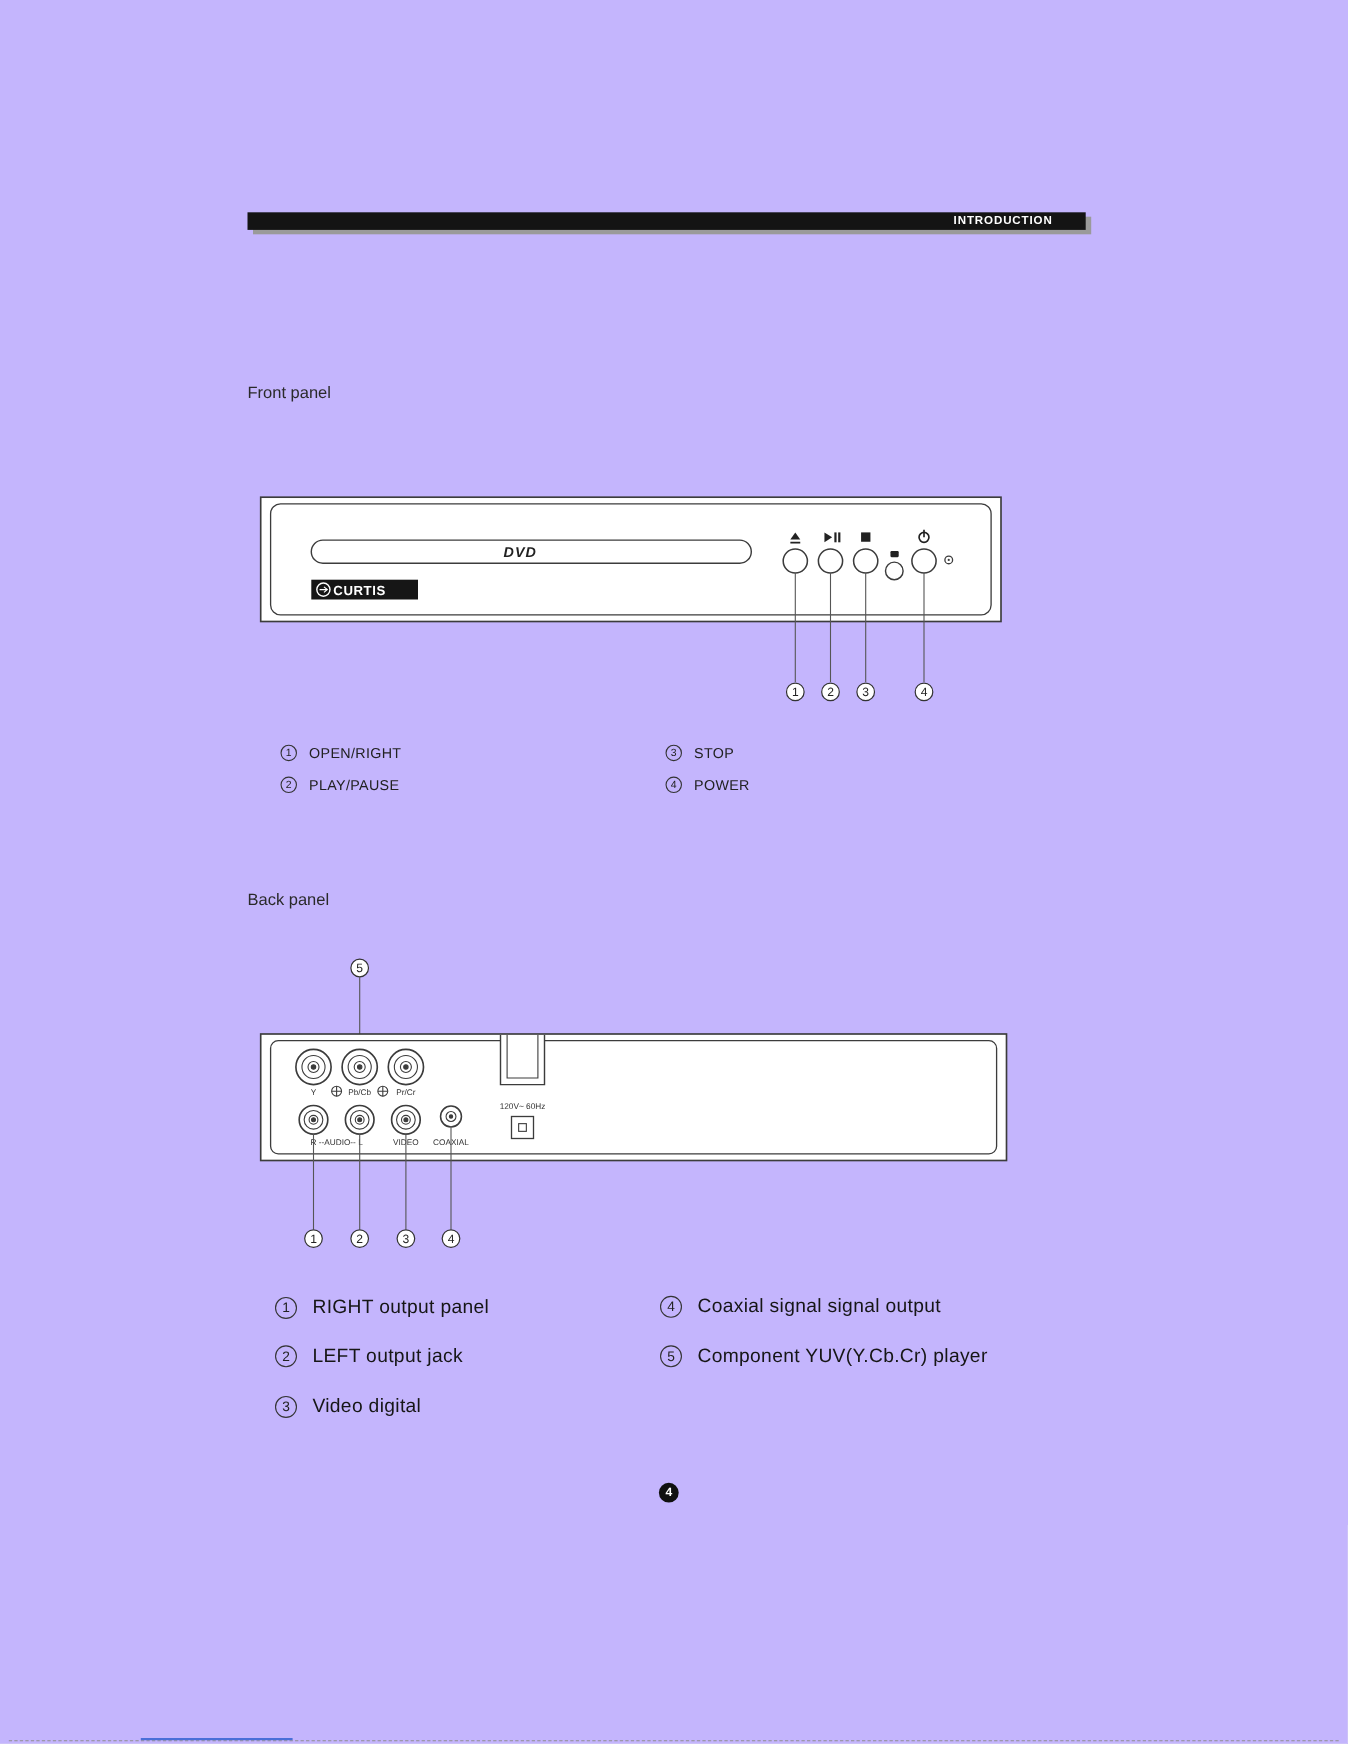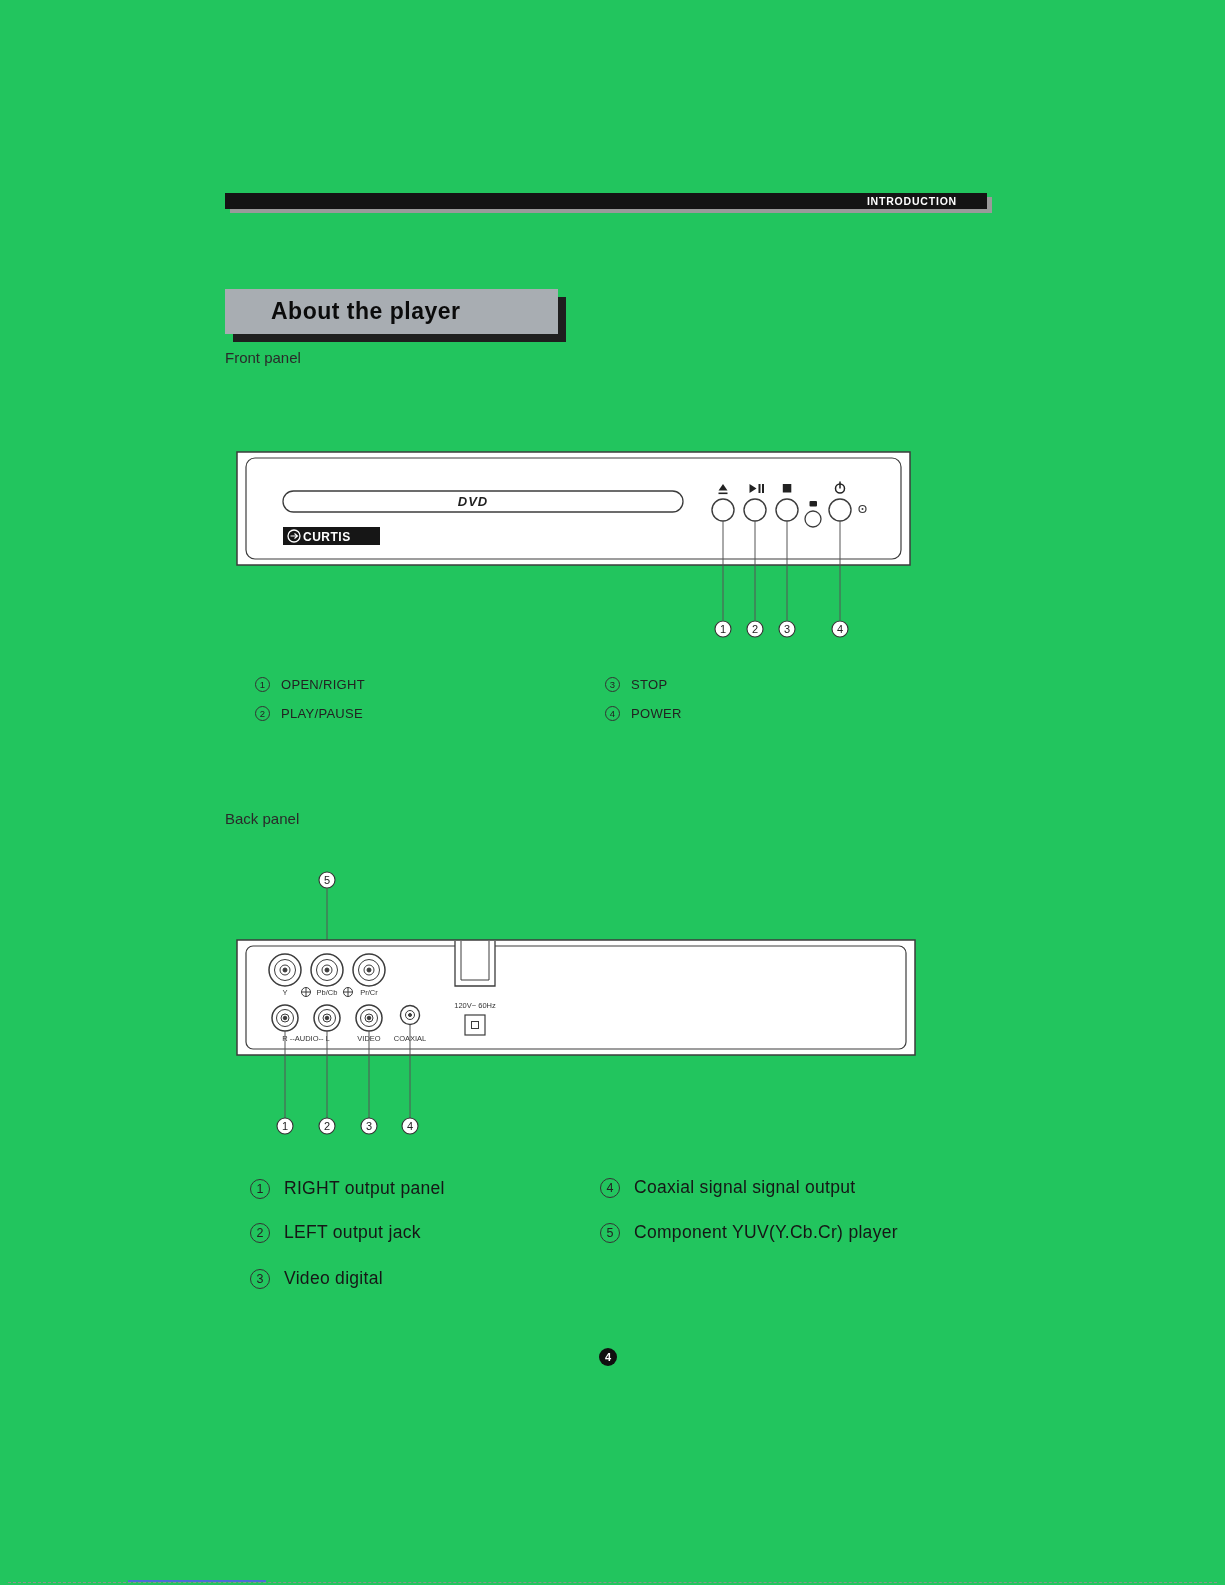--- a/index.html
+++ b/index.html
@@ -1,18 +1,18 @@
 <!DOCTYPE html>
 <html><head>
 <meta charset="utf-8">
 <style>
   * { margin:0; padding:0; box-sizing:border-box; }
   body { background:#e8e8e8; font-family:"Liberation Sans","DejaVu Sans",sans-serif; }
   .page {
-    position:relative; width:1225px; height:1585px; background:#22c55e;
+    position:relative; width:1225px; height:1585px; background:#c4b5fd;
     margin:0 auto; overflow:hidden; color:#1a1a1a;
   }
   .abs { position:absolute; }
 
   
   .header-bar {
     left:225px; top:193px; width:762px; height:16px; background:#141414;
     box-shadow:5px 4px 0 #9a9a9a;
     display:flex; align-items:center; justify-content:flex-end; padding-right:30px;
   }
@@ -59,23 +59,20 @@
 </style>
 </head>
 <body>
 
 <div class="page">
 
   <div class="abs header-bar">
     <span class="header-label">INTRODUCTION</span>
   </div>
 
-  <div class="abs section-box">
-    <span class="section-title">About the player</span>
-  </div>
 
   <div class="abs caption front-caption">Front panel</div>
 
   <svg class="abs" style="left:230px; top:448px;" width="690" height="200" viewBox="0 0 690 200">
 
     <rect x="7" y="4" width="673" height="113" fill="#ffffff" stroke="#3c3c3c" stroke-width="1.5"></rect>
     <rect x="16" y="10" width="655" height="101" rx="9" fill="#ffffff" stroke="#3c3c3c" stroke-width="1.2"></rect>
 
     <rect x="53" y="43" width="400" height="21" rx="10.5" fill="#ffffff" stroke="#3c3c3c" stroke-width="1.3"></rect>
     <text x="243" y="58" text-anchor="middle" class="dvd-text">DVD</text>

